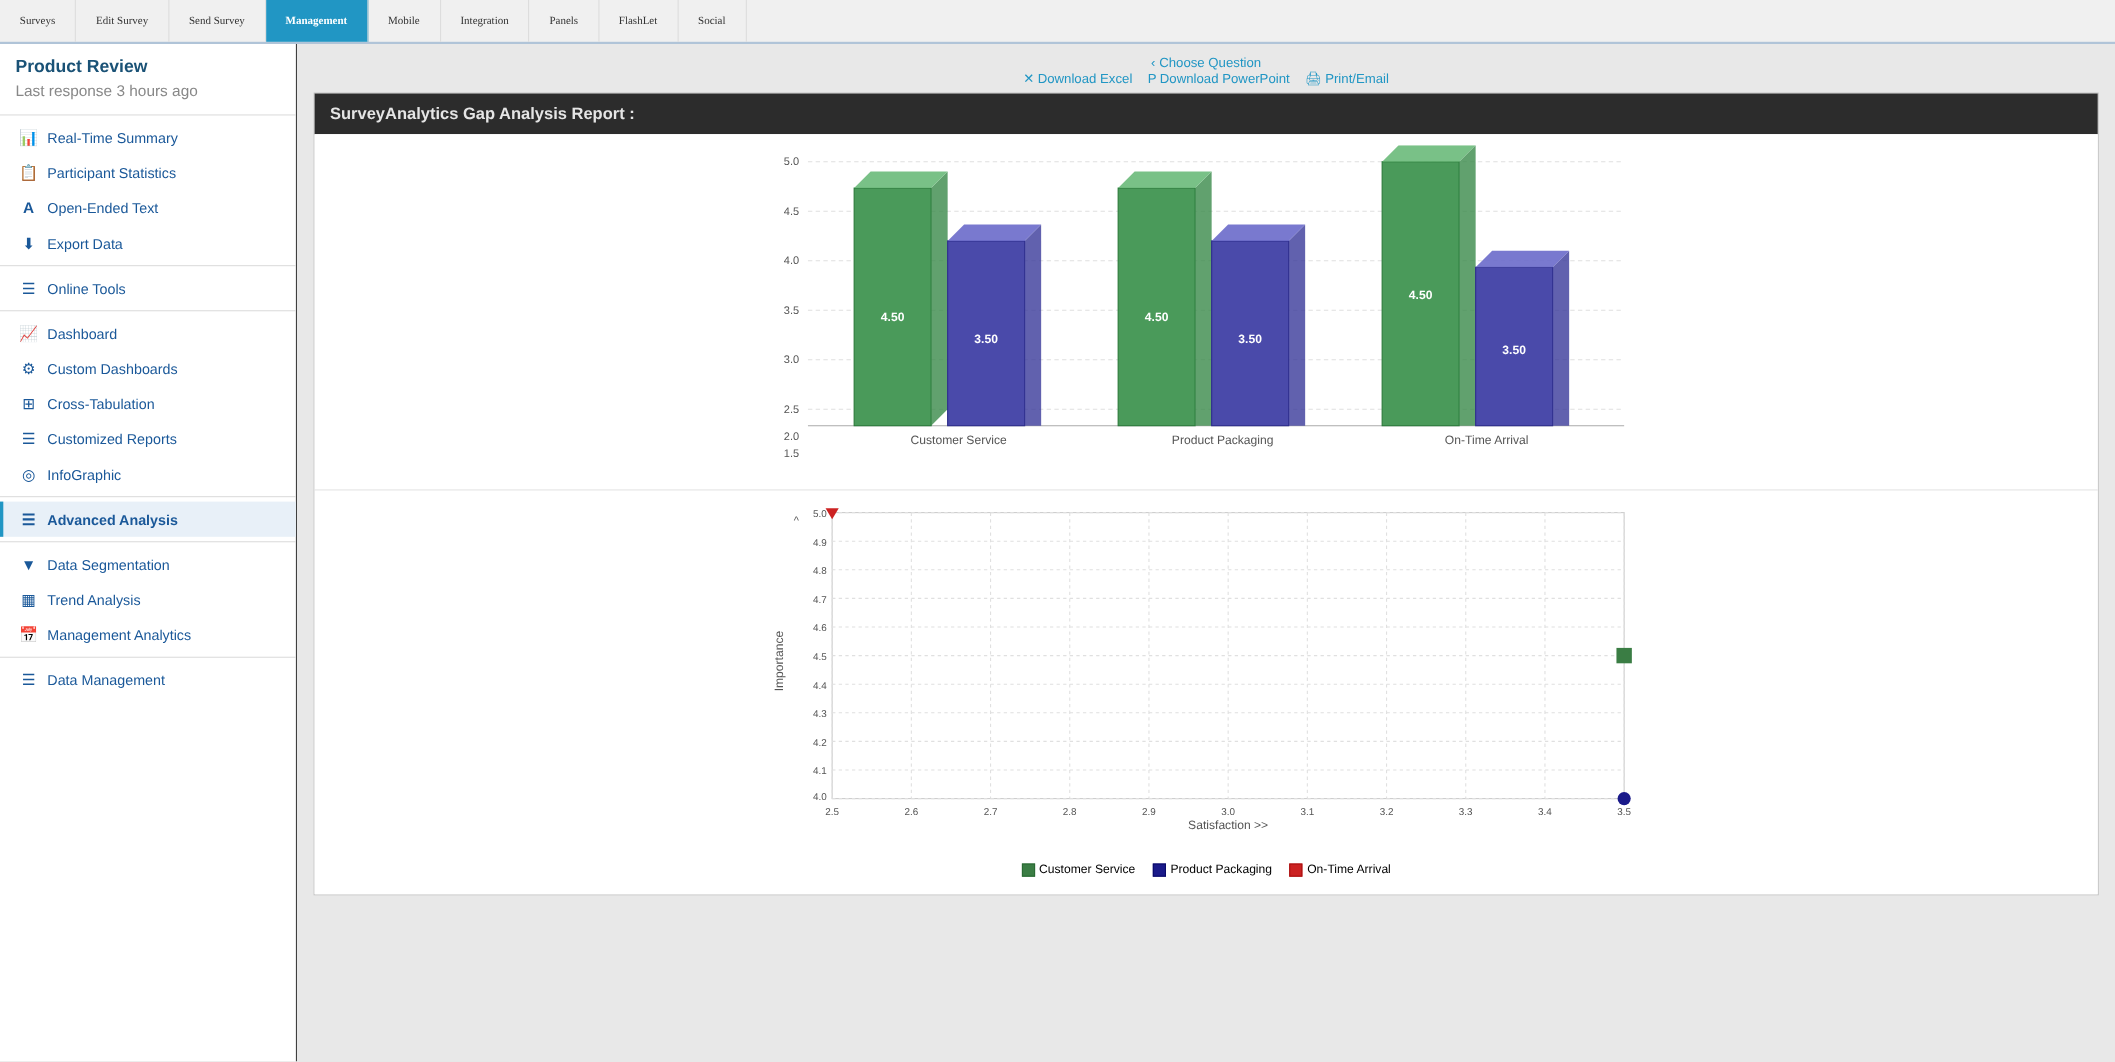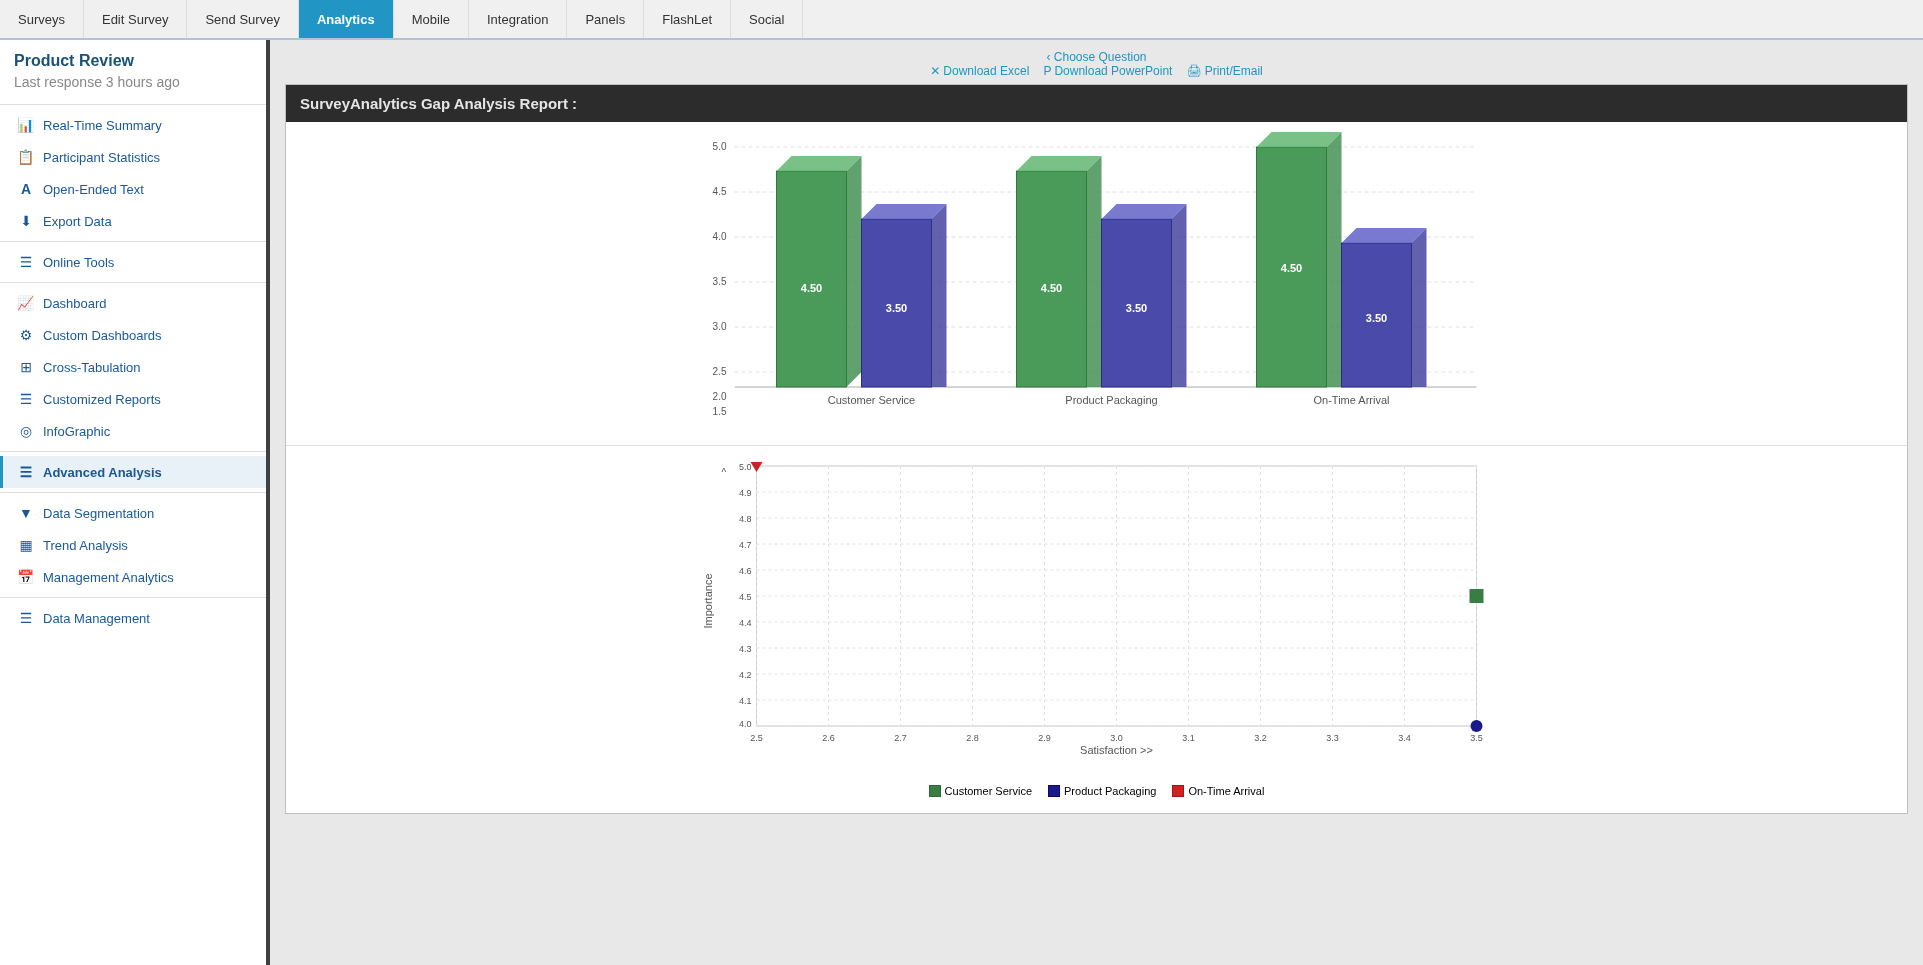--- a/index.html
+++ b/index.html
@@ -11,44 +11,45 @@
       align-items: stretch;
       background: #f0f0f0;
       border-bottom: 2px solid #b0c4d8;
       height: 40px;
     }
     .top-nav-item {
       display: flex;
       align-items: center;
       padding: 0 18px;
       cursor: pointer;
-      font-size: 13px;
+      font-size: 10px;
       color: #333;
       border-right: 1px solid #ddd;
       text-decoration: none;
+      font-family: Liberation Serif, serif;
     }
     .top-nav-item.active {
       background: #2196c4;
       color: #fff;
       font-weight: bold;
     }
 
     
     .main-container {
       display: flex;
       height: calc(100vh - 40px);
       background: #e8e8e8;
     }
 
     
     .sidebar {
       width: 270px;
       min-width: 270px;
       background: #fff;
-      border-right: 4px solid #404040;
+      border-right: 1px solid #404040;
       overflow-y: auto;
       padding-bottom: 20px;
     }
     .sidebar-title {
       padding: 12px 14px 4px 14px;
       color: #1a5276;
       font-size: 16px;
       font-weight: bold;
     }
     .sidebar-subtitle {
@@ -167,21 +168,21 @@
       border: 1px solid #555;
     }
   </style>
 </head>
 <body>
 
 <nav class="top-nav">
   <a class="top-nav-item">Surveys</a>
   <a class="top-nav-item">Edit Survey</a>
   <a class="top-nav-item">Send Survey</a>
-  <a class="top-nav-item active">Analytics</a>
+  <a class="top-nav-item active">Management</a>
   <a class="top-nav-item">Mobile</a>
   <a class="top-nav-item">Integration</a>
   <a class="top-nav-item">Panels</a>
   <a class="top-nav-item">FlashLet</a>
   <a class="top-nav-item">Social</a>
 </nav>
 
 <div class="main-container">
 
   <aside class="sidebar">

